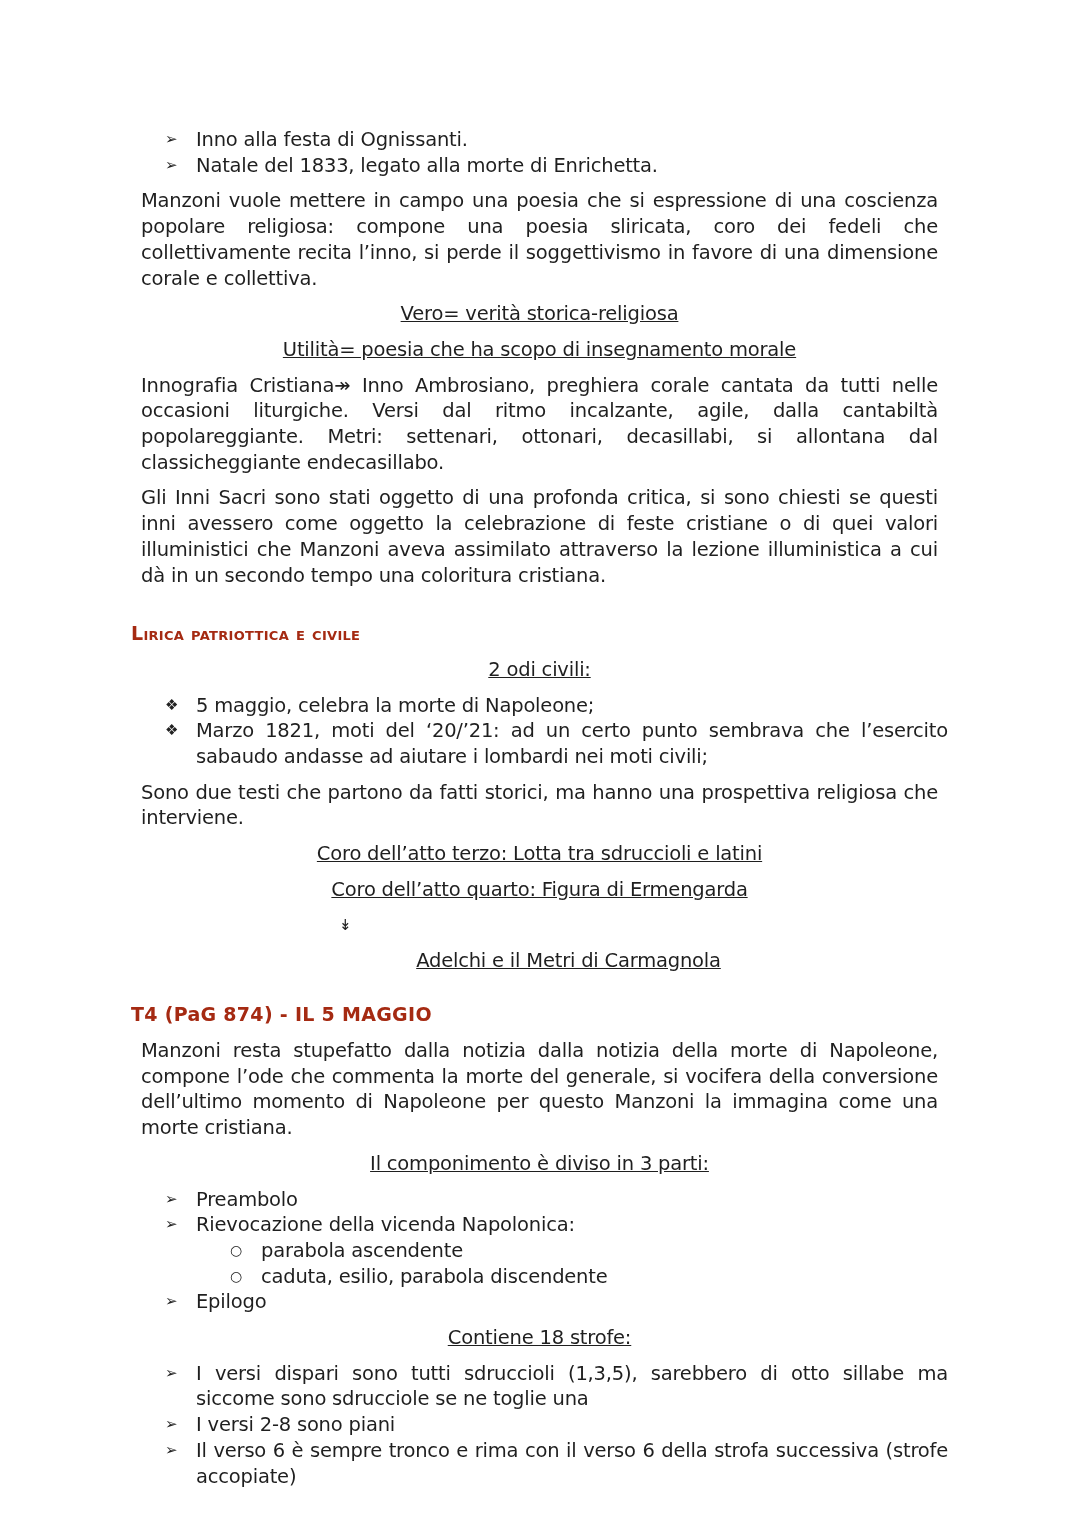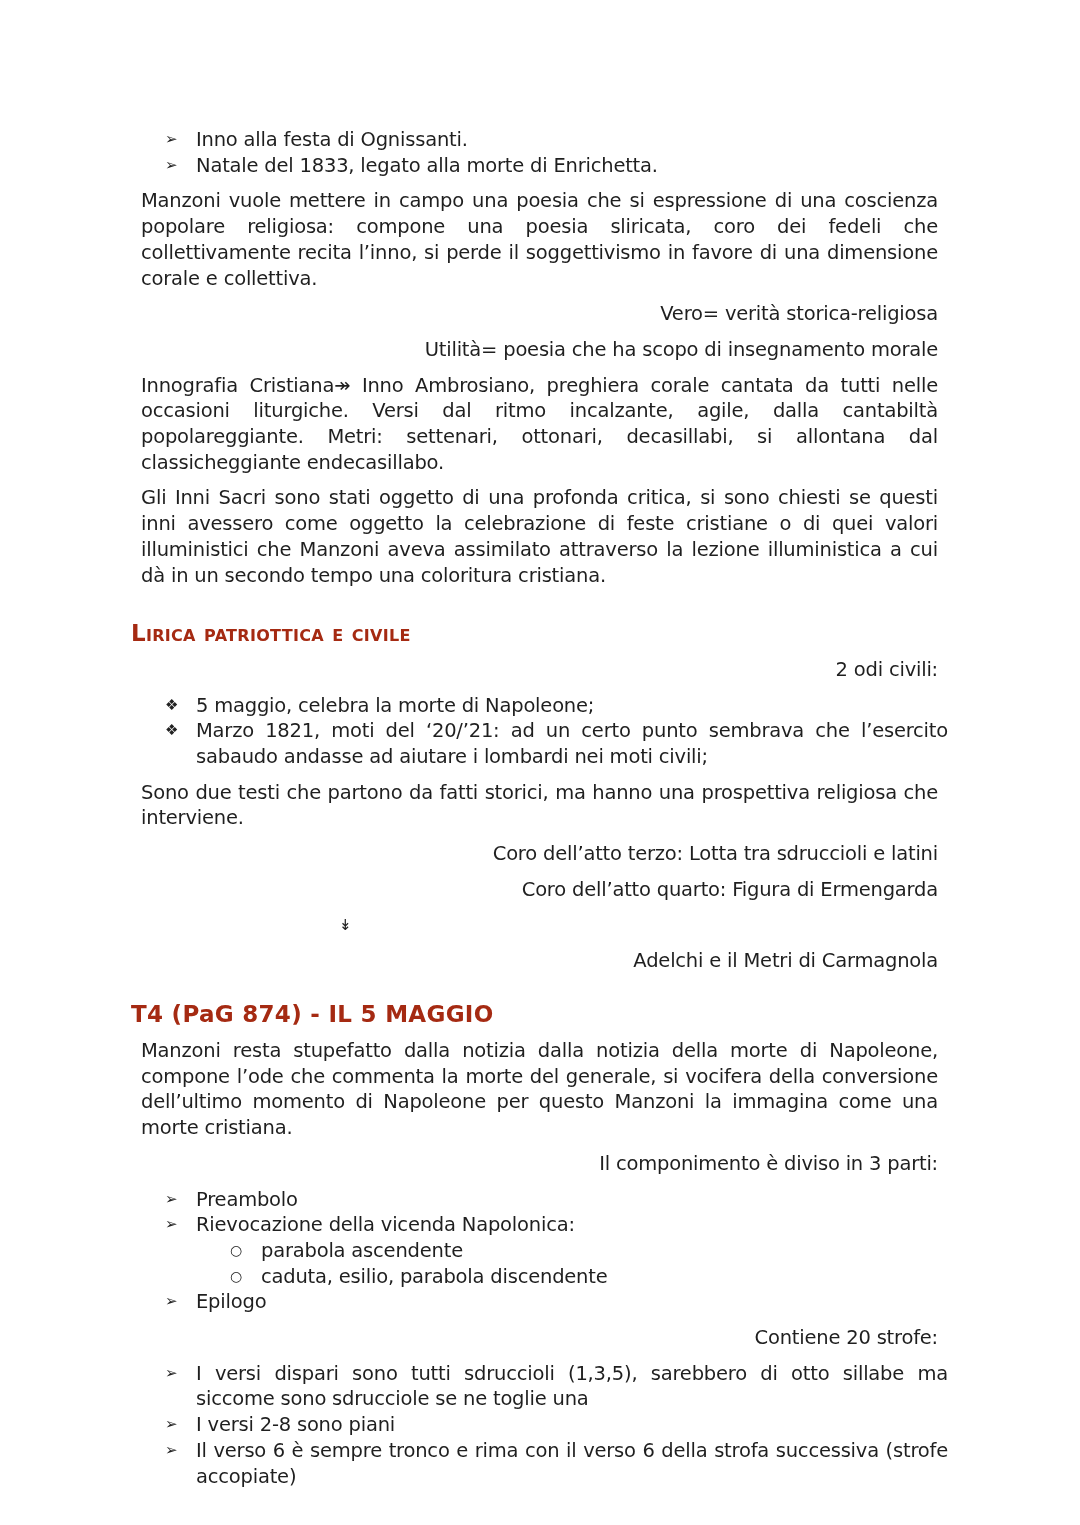--- a/index.html
+++ b/index.html
@@ -14,31 +14,31 @@
     .page {
       position: absolute;
       left: 131px;
       top: 127px;
       width: 817px;
       font-size: 19.5px;
       line-height: 25.7px;
       letter-spacing: -0.2px;
     }
     .p { margin: 10px; text-align: justify; }
-    .p.left { text-align: right; }
+    .p.left { text-align: center; text-decoration: underline; }
     .bullet-row { display: flex; align-items: flex-start; }
     .lvl1 { padding-left: 34px; }
     .lvl2 { padding-left: 99px; }
     .marker { width: 31px; flex: 0 0 31px; font-size: 15px; color: #222; }
     .marker.circle { font-size: 14px; width: 31px; flex: 0 0 31px; }
     .bullet-text { flex: 1; text-align: justify; }
     .heading {
       color: #a52a12;
       font-family: "DejaVu Sans", sans-serif;
-      font-size: 23px;
+      font-size: 19px;
       letter-spacing: 0.3px;
       margin: 0;
     }
     .h1 { margin-top: 33px; margin-bottom: 8px; font-variant: small-caps; }
     .h2 { margin-top: 29px; margin-bottom: 4px; }
     .arrow-down { padding-left: 208px; font-size: 15px; line-height: 25px; }
     .indent-line { padding-left: 58px; }
   </style>
 </head>
 <body>
@@ -94,21 +94,21 @@
     <span class="bullet-text">parabola ascendente</span>
   </div>
   <div class="bullet-row lvl2">
     <span class="marker circle">○</span>
     <span class="bullet-text">caduta, esilio, parabola discendente</span>
   </div>
   <div class="bullet-row lvl1">
     <span class="marker">➢</span>
     <span class="bullet-text">Epilogo</span>
   </div>
-  <p class="p left">Contiene 20 strofe:</p>
+  <p class="p left">Contiene 18 strofe:</p>
   <div class="bullet-row lvl1">
     <span class="marker">➢</span>
     <span class="bullet-text">I versi dispari sono tutti sdruccioli (1,3,5), sarebbero di otto sillabe ma siccome sono sdrucciole se ne toglie una</span>
   </div>
   <div class="bullet-row lvl1">
     <span class="marker">➢</span>
     <span class="bullet-text">I versi 2-8 sono piani</span>
   </div>
   <div class="bullet-row lvl1">
     <span class="marker">➢</span>

